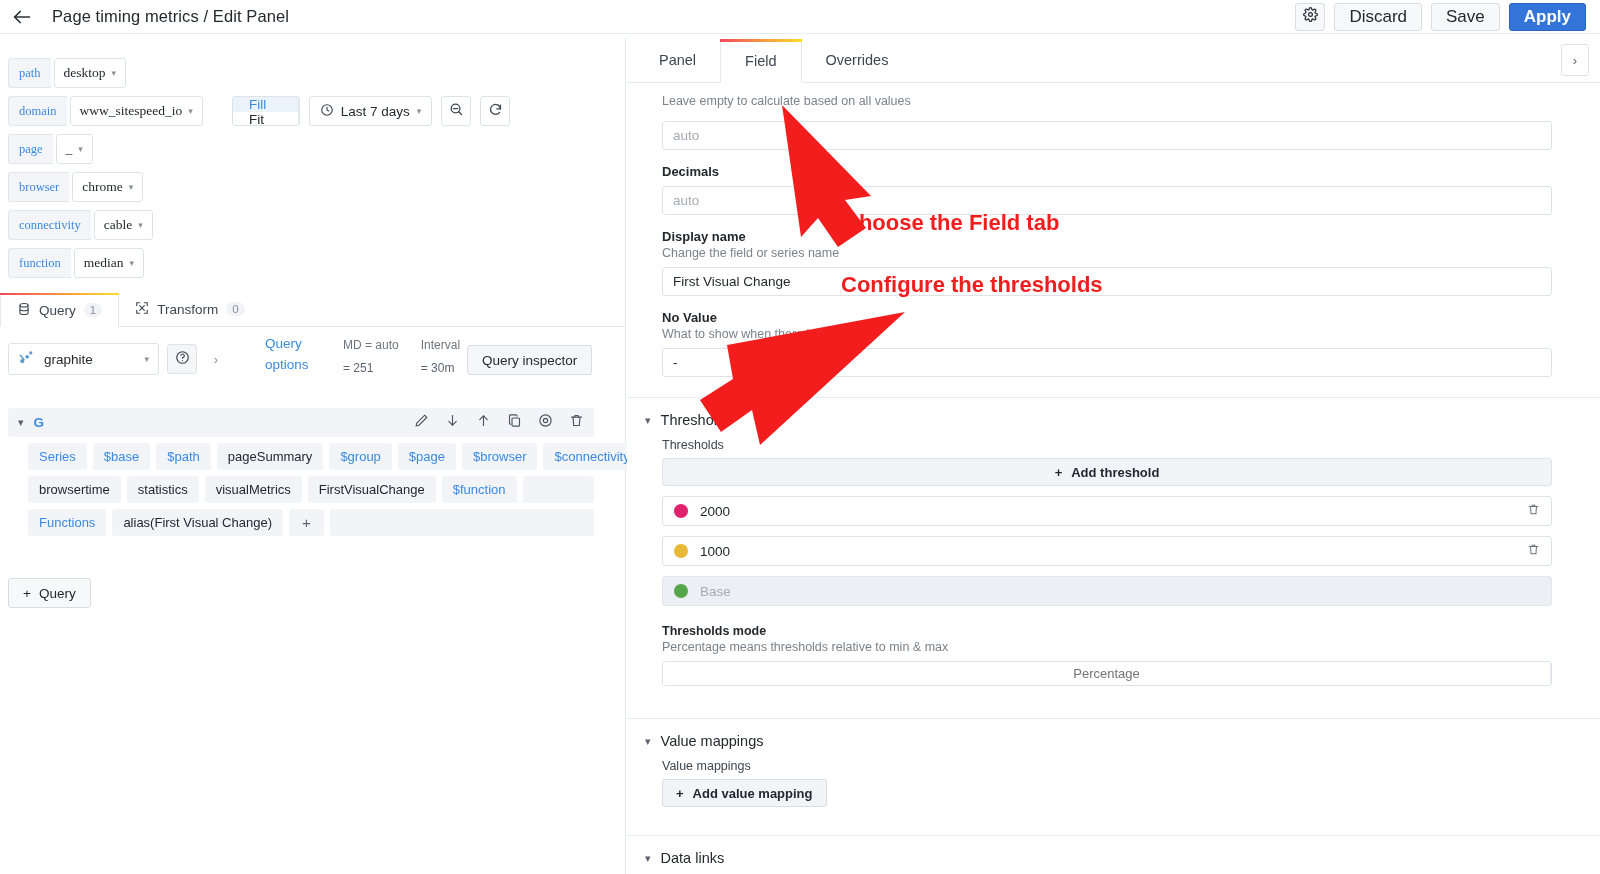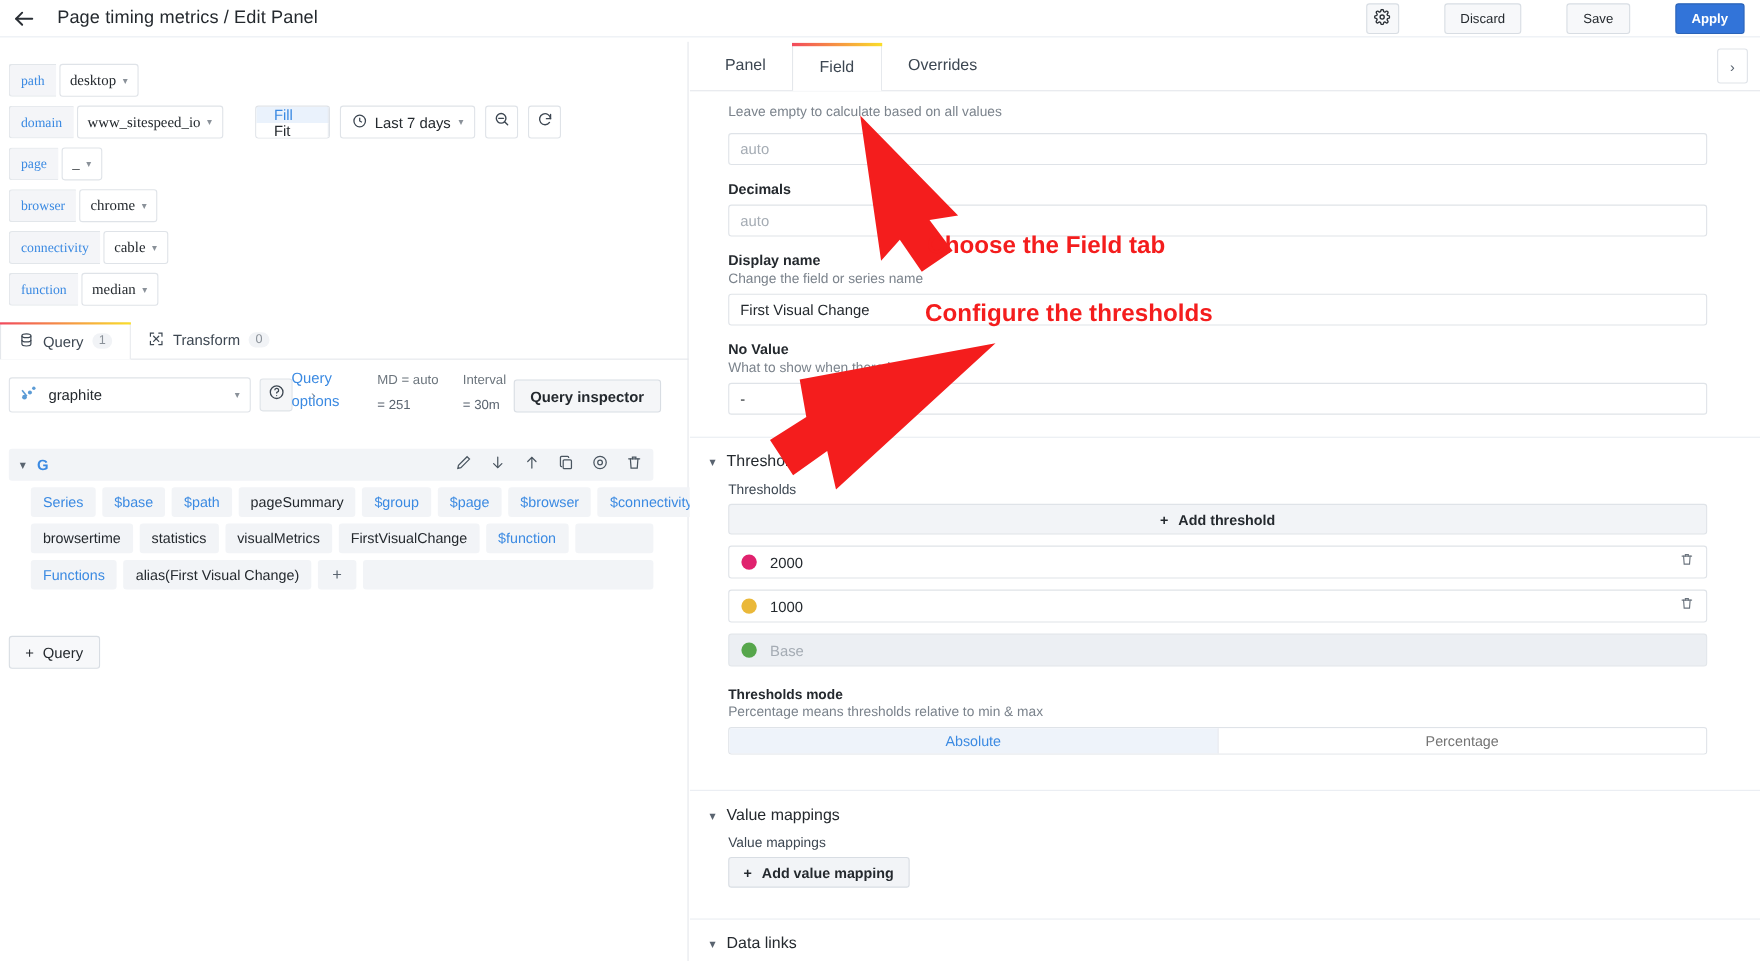--- a/index.html
+++ b/index.html
@@ -26,24 +26,24 @@
   .back-arrow svg { width: 22px; height: 22px; }
   .page-title {
     font-size: 16.5px; font-weight: 400; color: #24292e;
     letter-spacing: .1px; margin-left: 8px;
   }
   .topbar-right {
     margin-left: auto; display: flex; align-items: center; gap: 9px; padding-right: 14px;
   }
   .btn {
     height: 28px; border: 1px solid #d8dde3; border-radius: 3px;
-    background: #f7f8fa; color: #24292e; font-size: 12px;
+    background: #f7f8fa; color: #24292e; font-size: 17px;
     font-family: "Liberation Sans", sans-serif;
     padding: 0 14px; display: flex; align-items: center; justify-content: center;
-    cursor: pointer; white-space: nowrap; margin-left: 32px;
+    cursor: pointer; white-space: nowrap;
   }
   .btn.icon-only { width: 30px; padding: 0; }
   .btn.primary { background: #3274d9; border-color: #2a63b8; color: #fff; font-weight: 600; }
   .btn.discard, .btn.save { background: #f7f8fa; }
 
   
   .left-pane {
     position: absolute; left: 0; top: 38px; width: 626px; height: 836px;
     background: #ffffff; border-right: 1px solid #e4e7eb;
   }
@@ -94,36 +94,36 @@
                    border-radius: 3px 3px 0 0; margin-bottom: -1px; }
   .qt-tab.active::before {
     content:""; position:absolute; left:-1px; right:-1px; top:-1px; height:2px;
     background: linear-gradient(90deg,#f2495c,#fade2a);
   }
   .qt-count { font-size: 11.5px; color: #8a9199; background: #f1f3f6; border-radius: 8px; padding: 1px 6px; }
 
   
   .ds-row { position: absolute; left: 8px; top: 305px; display: flex; align-items: center; gap: 8px; }
   .ds-select {
-    width: 220px; height: 32px; border: 1px solid #dfe3e8; border-radius: 3px; background: #fff;
+    width: 151px; height: 32px; border: 1px solid #dfe3e8; border-radius: 3px; background: #fff;
     display: flex; align-items: center; padding: 2px 9px; gap: 9px; font-size: 13.5px; cursor: pointer;
   }
   .ds-select .caret { margin-left: auto; }
   .help-btn { width: 30px; height: 30px; border: 1px solid #dfe3e8; border-radius: 3px; background: #f5f6f8;
               display:flex; align-items:center; justify-content:center; cursor: pointer; }
   .chev-btn { width: 22px; height: 30px; display:flex; align-items:center; justify-content:center;
               color:#8a9199; cursor:pointer; font-size: 13px; }
 
   .qopts { position: absolute; left: 265px; top: 296px; display: flex; align-items: flex-start; gap: 22px; }
   .qopts-label { color:#3b8ae2; font-size: 13.5px; line-height: 1.55; cursor: pointer; width: 56px;}
   .qopts-kv { font-size: 12px; color: #5a6470; line-height: 1.9; }
   .qopts-kv .k { color:#6c757d; }
   .qi-btn { position:absolute; left: 467px; top: 307px; height: 30px; padding: 0 14px;
             border:1px solid #d8dde3; border-radius:3px; background:#f5f6f8; font-size:13.5px;
-            font-weight:700; display:flex; align-items:center; cursor:pointer; }
+            font-weight:400; display:flex; align-items:center; cursor:pointer; }
 
   
   .q-card { position: absolute; left: 8px; top: 370px; width: 586px; }
   .q-head {
     height: 29px; background: #f2f4f7; border-radius: 3px; display: flex; align-items: center;
     padding: 0 10px; gap: 10px;
   }
   .q-head .qname { color: #3b8ae2; font-size: 13.5px; font-weight: 700; }
   .q-head .chev { color:#5a6470; font-size: 11px; }
   .q-actions { margin-left: auto; display: flex; align-items: center; gap: 16px; }
@@ -561,21 +561,20 @@
         </div>
 
         <div class="thr-row base">
           <span class="dot" style="background:#56a64b"></span>
           <span class="thr-val">Base</span>
         </div>
 
         <div class="sub-label" style="font-weight:700;color:#24292e;padding-top:18px;padding-bottom:0">Thresholds mode</div>
         <div class="fld-desc">Percentage means thresholds relative to min &amp; max</div>
         <div class="mode-group">
-          <div class="mode-item active">Absolute</div>
           <div class="mode-item">Percentage</div>
         </div>
       </div>
 
       <div class="section" style="margin-top:22px">
         <div class="sect-head">
           <span class="chev">▾</span>
           <span>Value mappings</span>
         </div>
         <div class="sub-label">Value mappings</div>

